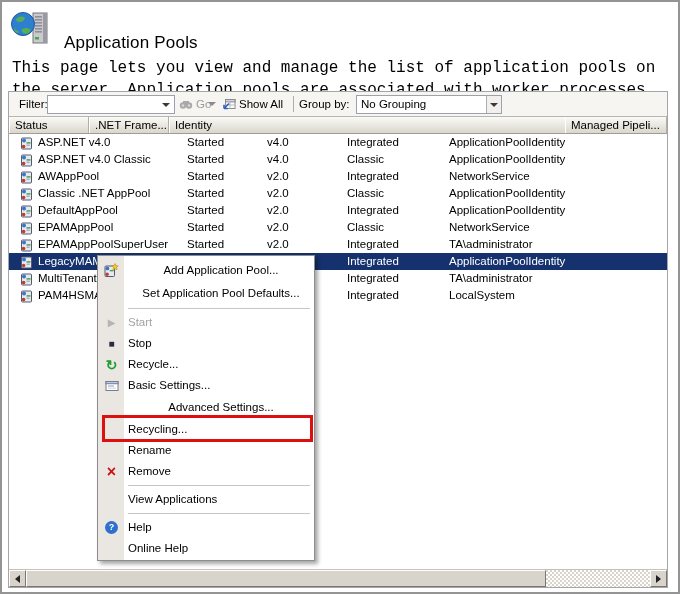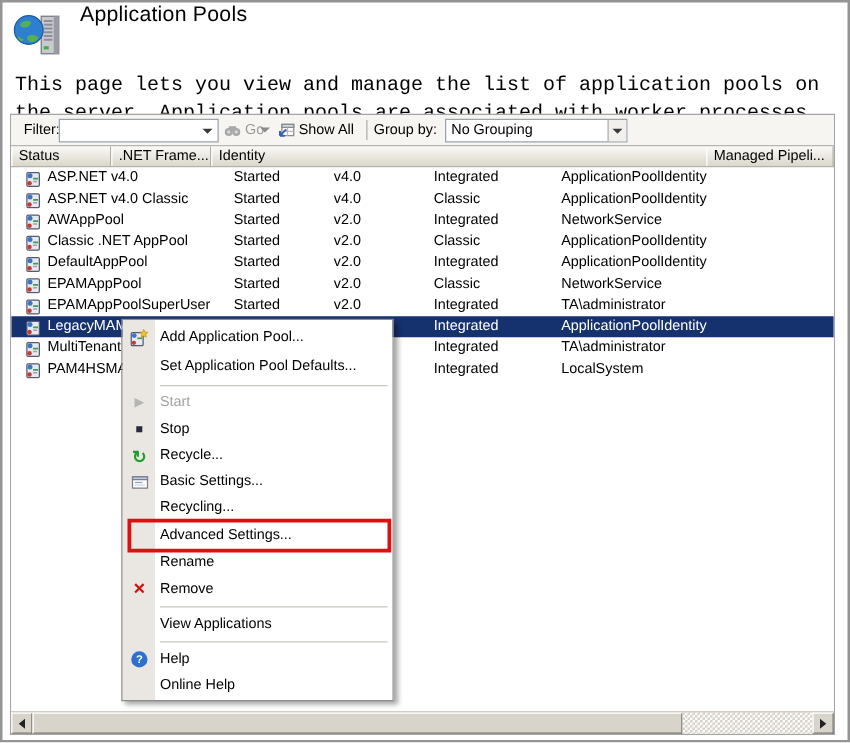--- a/index.html
+++ b/index.html
@@ -4,21 +4,21 @@
 <style>
   * { margin:0; padding:0; box-sizing:border-box; }
   html,body { background:#fff; }
   body { font-family:"Liberation Sans", sans-serif; }
   .window {
     position:relative; width:680px; height:594px;
     border:2px solid #949494; background:#fff; overflow:hidden;
   }
   
   .app-icon { position:absolute; left:8px; top:6px; width:42px; height:42px; }
-  .page-title { position:absolute; left:62px; top:0; font-size:17px; font-weight:normal; color:#000; letter-spacing:0.2px; }
+  .page-title { position:absolute; left:62px; top:31px; font-size:17px; font-weight:normal; color:#000; letter-spacing:0.2px; }
   .description { position:absolute; left:10px; top:56px; width:656px; font-size:16px; line-height:1.35; color:#000;font-family:Liberation Mono, monospace; }
   
   .features { position:absolute; left:6px; top:89px; width:660px; height:497px; border:1px solid #a5a4a8; background:#fff; }
   
   .toolbar { position:relative; width:100%; height:25px; background:#f7f5f1; border-bottom:1px solid #b7b5b0; }
   .toolbar .lbl { position:absolute; top:0; height:24px; line-height:24px; font-size:11.5px; color:#000; }
   .lbl-filter { left:10px; }
   .lbl-groupby { left:290px; }
   .combo { position:absolute; top:3px; height:19px; background:#fff; border:1px solid #9aa2ad; }
   .combo .combo-text { position:absolute; left:4px; top:0; height:17px; line-height:17px; font-size:11.5px; white-space:nowrap; }
@@ -56,21 +56,21 @@
   .sb-track { flex:1; height:17px;
     background-color:#d8d4cc;
     background-image:linear-gradient(45deg,#fff 25%,transparent 25%,transparent 75%,#fff 75%),
                      linear-gradient(45deg,#fff 25%,transparent 25%,transparent 75%,#fff 75%);
     background-size:4px 4px; background-position:0 0,2px 2px; }
   
   .context-menu { position:absolute; left:95px; top:253px; width:218px; height:306px;
     background:linear-gradient(to right, #eae6e1 0, #eae6e1 26px, #fff 26px);
     border:1px solid #8d8d8d; box-shadow:3px 3px 4px rgba(0,0,0,0.35); padding-top:3px; z-index:10; }
   .menu-item { position:relative; height:21px; line-height:21px; padding-left:30px; font-size:11.5px; color:#000; white-space:nowrap; }
-  .menu-item.tall { height:23px; line-height:23px; }
+  .menu-item.tall { height:23px; line-height:23px;text-align:center; }
   .menu-item.disabled { color:#a3a3a3; }
   .menu-sep { height:7px; position:relative; }
   .menu-sep::after { content:""; position:absolute; left:30px; right:4px; top:3px; height:1px; background:#c9c5c0; }
   .mi { position:absolute; left:5px; top:50%; transform:translateY(-50%); width:17px; height:16px; display:flex; align-items:center; justify-content:center; }
   .g { font-size:11px; line-height:1; }
   .g.play { color:#b5b5b5; font-size:10px; }
   .g.stopg { color:#2a2a3c; font-size:10px; }
   .g.rec { color:#1e9e2e; font-weight:bold; font-size:14px; }
   .g.rem { color:#cc1111; font-weight:bold; font-size:16px; }
   .g.helpg { width:13px; height:13px; border-radius:50%; background:#2f6fce; color:#fff; font-size:9px; font-weight:bold; display:flex; align-items:center; justify-content:center; }
@@ -351,22 +351,22 @@
           <span class="g rec">↻</span>
         </span><span>Recycle...</span></div>
       <div class="menu-item"><span class="mi">
           <svg width="14" height="14" viewBox="0 0 14 14">
             <rect x="1" y="2.5" width="12" height="9" fill="#fff" stroke="#7b7b8c"></rect>
             <rect x="1" y="2.5" width="12" height="2.2" fill="#b9cde9" stroke="#7b7b8c"></rect>
             <rect x="3" y="6.5" width="6" height="1" fill="#8aa0c0"></rect>
             <rect x="3" y="8.6" width="8" height="1" fill="#c8d4e4"></rect>
           </svg>
         </span><span>Basic Settings...</span></div>
+      <div class="menu-item tall"><span>Advanced Settings...</span></div>
       <div class="menu-item"><span>Recycling...</span></div>
-      <div class="menu-item tall"><span>Advanced Settings...</span></div>
       <div class="menu-item"><span>Rename</span></div>
       <div class="menu-item"><span class="mi">
           <span class="g rem">×</span>
         </span><span>Remove</span></div>
       <div class="menu-sep"></div>
       <div class="menu-item"><span>View Applications</span></div>
       <div class="menu-sep"></div>
       <div class="menu-item"><span class="mi">
           <span class="g helpg">?</span>
         </span><span>Help</span></div>

